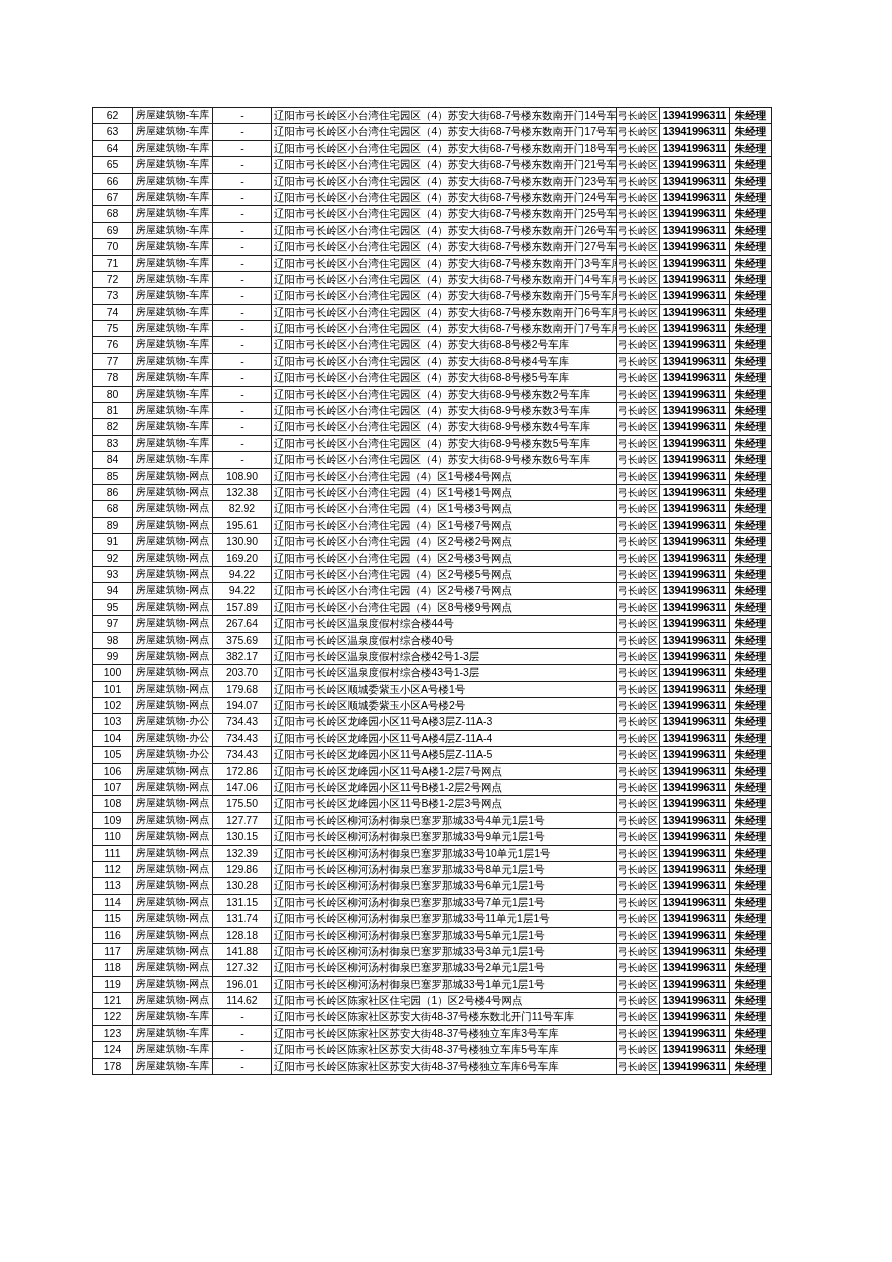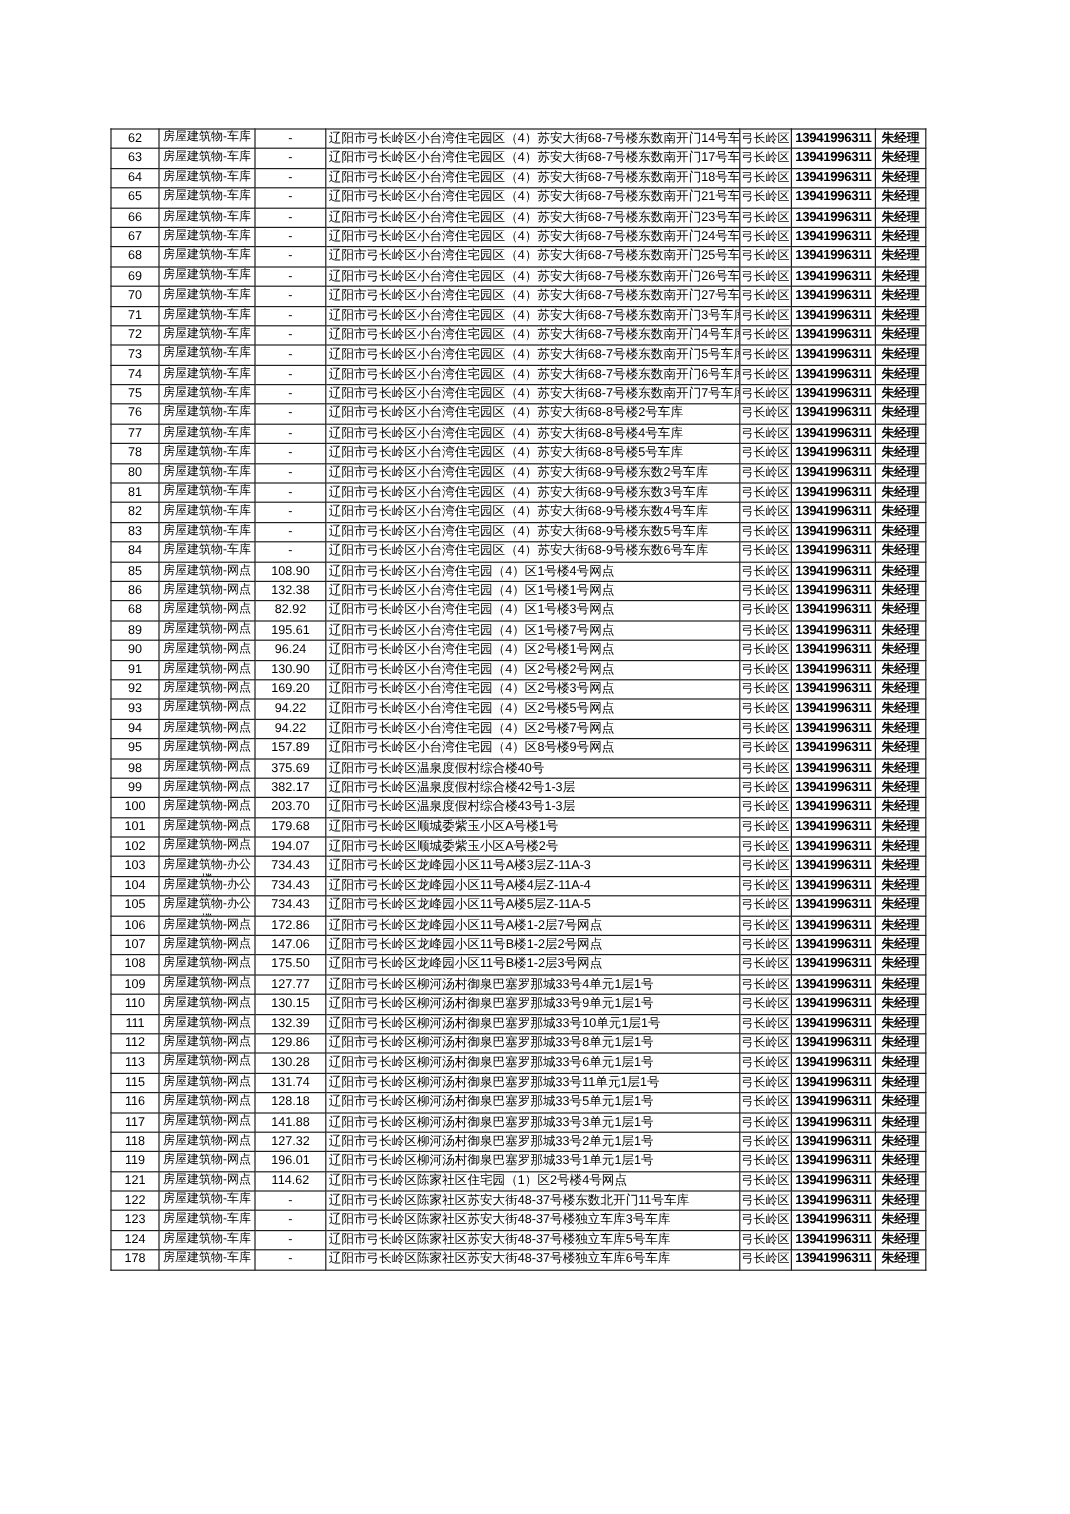--- a/index.html
+++ b/index.html
@@ -647,43 +647,20 @@
           </td>
           <td>
             <div class="c phone">13941996311</div>
           </td>
           <td>
             <div class="c name">朱经理</div>
           </td>
         </tr>
         <tr>
           <td>
-            <div class="c num">90</div>
-          </td>
-          <td>
-            <div class="c type">房屋建筑物-网点</div>
-          </td>
-          <td>
-            <div class="c val">96.24</div>
-          </td>
-          <td>
-            <div class="c addr">辽阳市弓长岭区小台湾住宅园（4）区2号楼1号网点</div>
-          </td>
-          <td>
-            <div class="c dist">弓长岭区</div>
-          </td>
-          <td>
-            <div class="c phone">13941996311</div>
-          </td>
-          <td>
-            <div class="c name">朱经理</div>
-          </td>
-        </tr>
-        <tr>
-          <td>
             <div class="c num">91</div>
           </td>
           <td>
             <div class="c type">房屋建筑物-网点</div>
           </td>
           <td>
             <div class="c val">130.90</div>
           </td>
           <td>
             <div class="c addr">辽阳市弓长岭区小台湾住宅园（4）区2号楼2号网点</div>
@@ -785,20 +762,43 @@
           </td>
           <td>
             <div class="c phone">13941996311</div>
           </td>
           <td>
             <div class="c name">朱经理</div>
           </td>
         </tr>
         <tr>
           <td>
+            <div class="c num">97</div>
+          </td>
+          <td>
+            <div class="c type">房屋建筑物-网点</div>
+          </td>
+          <td>
+            <div class="c val">267.64</div>
+          </td>
+          <td>
+            <div class="c addr">辽阳市弓长岭区温泉度假村综合楼44号</div>
+          </td>
+          <td>
+            <div class="c dist">弓长岭区</div>
+          </td>
+          <td>
+            <div class="c phone">13941996311</div>
+          </td>
+          <td>
+            <div class="c name">朱经理</div>
+          </td>
+        </tr>
+        <tr>
+          <td>
             <div class="c num">98</div>
           </td>
           <td>
             <div class="c type">房屋建筑物-网点</div>
           </td>
           <td>
             <div class="c val">375.69</div>
           </td>
           <td>
             <div class="c addr">辽阳市弓长岭区温泉度假村综合楼40号</div>
@@ -1140,20 +1140,43 @@
             <div class="c num">113</div>
           </td>
           <td>
             <div class="c type">房屋建筑物-网点</div>
           </td>
           <td>
             <div class="c val">130.28</div>
           </td>
           <td>
             <div class="c addr">辽阳市弓长岭区柳河汤村御泉巴塞罗那城33号6单元1层1号</div>
+          </td>
+          <td>
+            <div class="c dist">弓长岭区</div>
+          </td>
+          <td>
+            <div class="c phone">13941996311</div>
+          </td>
+          <td>
+            <div class="c name">朱经理</div>
+          </td>
+        </tr>
+        <tr>
+          <td>
+            <div class="c num">114</div>
+          </td>
+          <td>
+            <div class="c type">房屋建筑物-网点</div>
+          </td>
+          <td>
+            <div class="c val">131.15</div>
+          </td>
+          <td>
+            <div class="c addr">辽阳市弓长岭区柳河汤村御泉巴塞罗那城33号7单元1层1号</div>
           </td>
           <td>
             <div class="c dist">弓长岭区</div>
           </td>
           <td>
             <div class="c phone">13941996311</div>
           </td>
           <td>
             <div class="c name">朱经理</div>
           </td>

